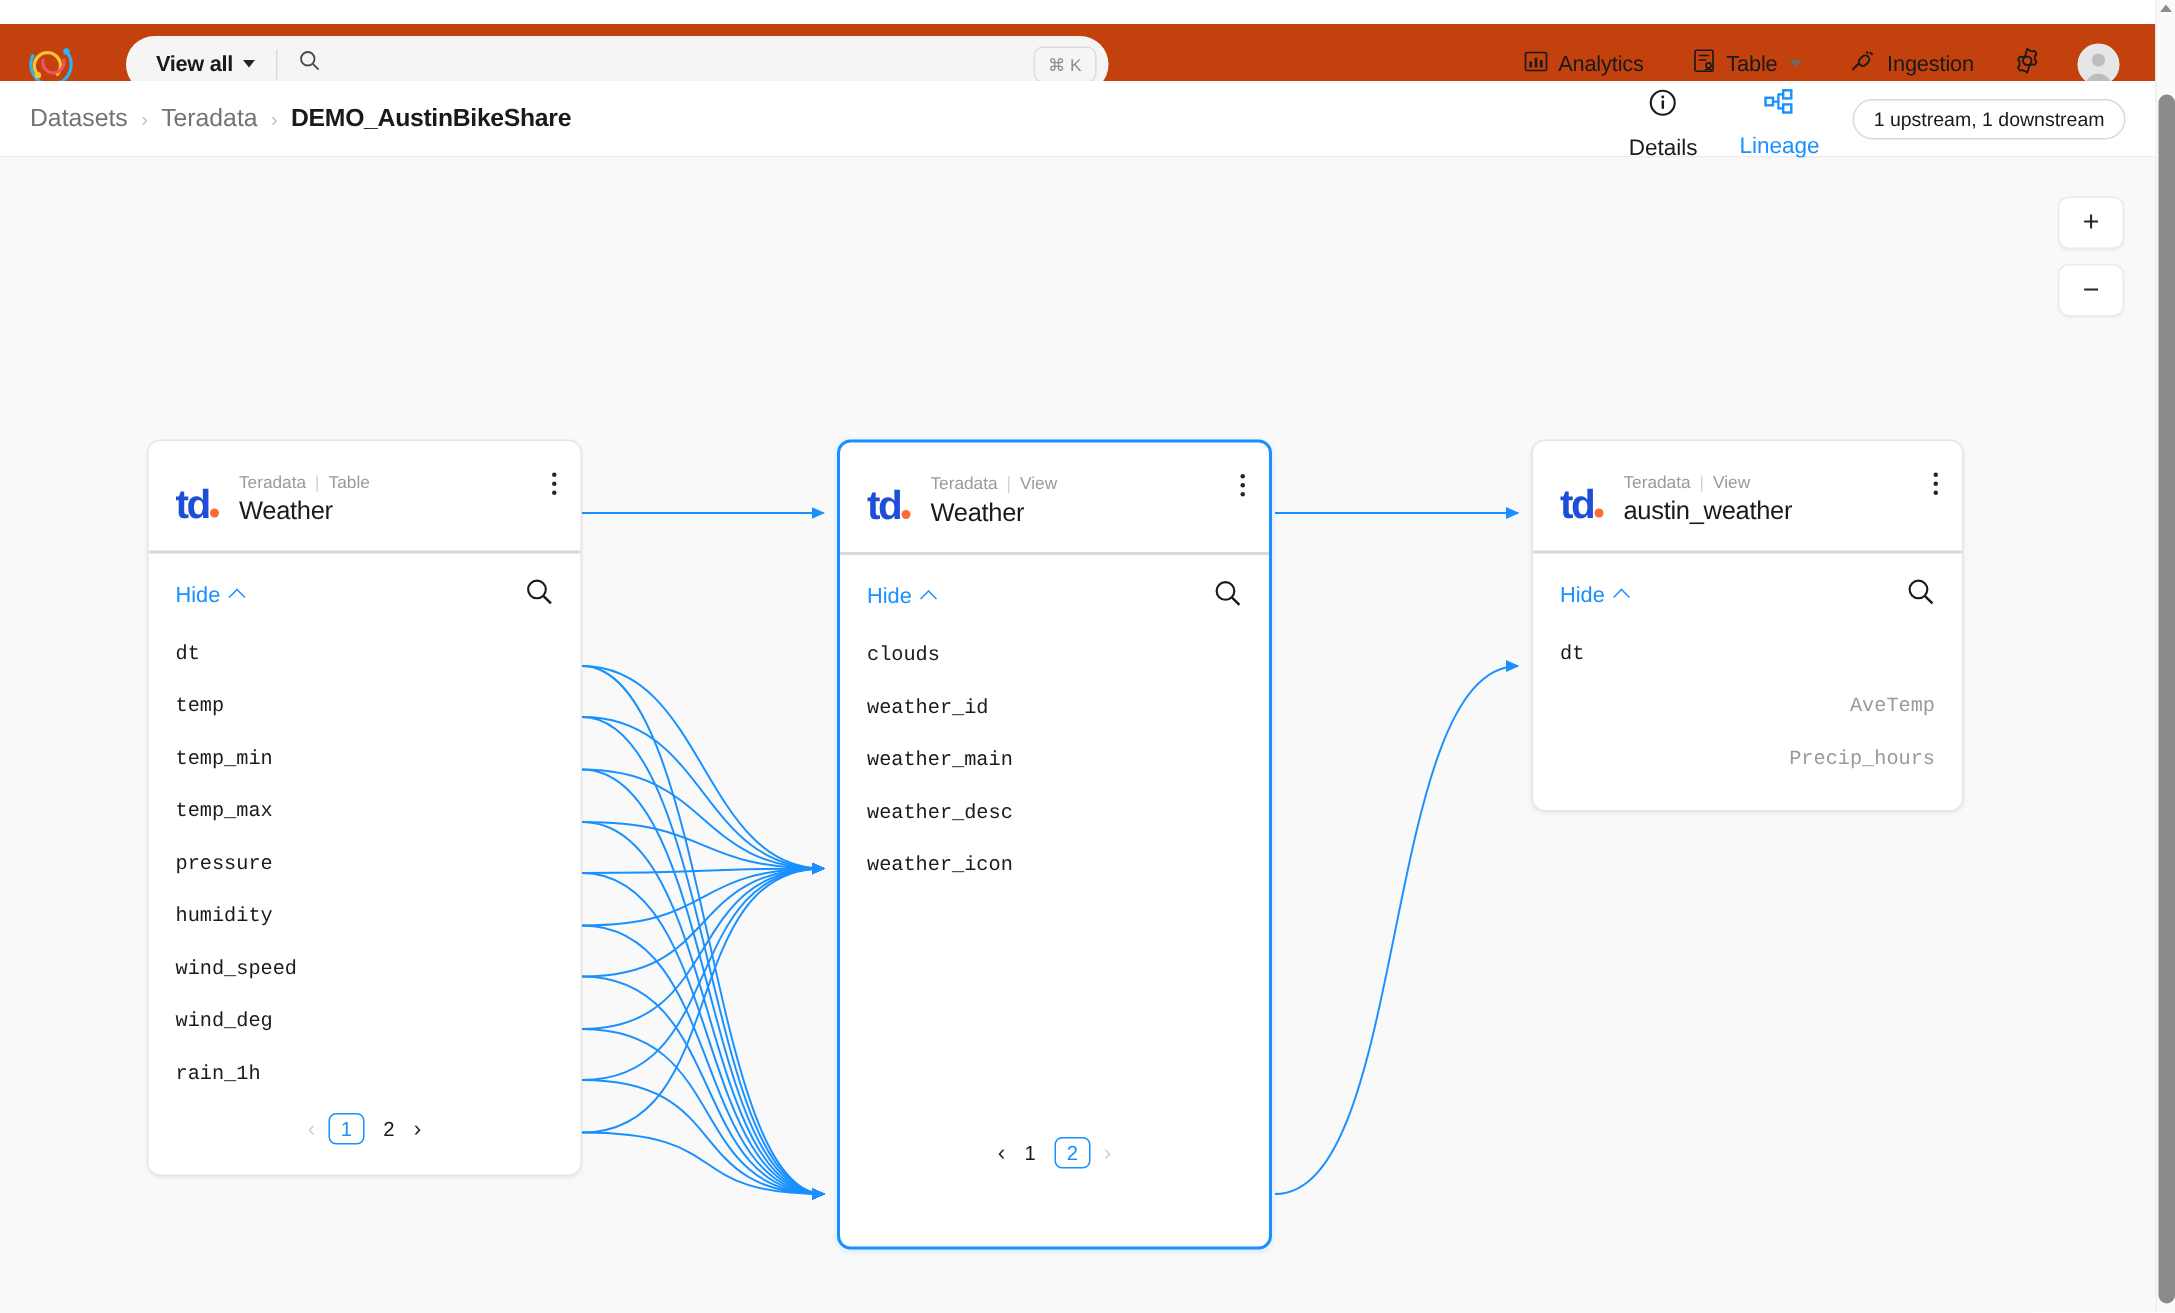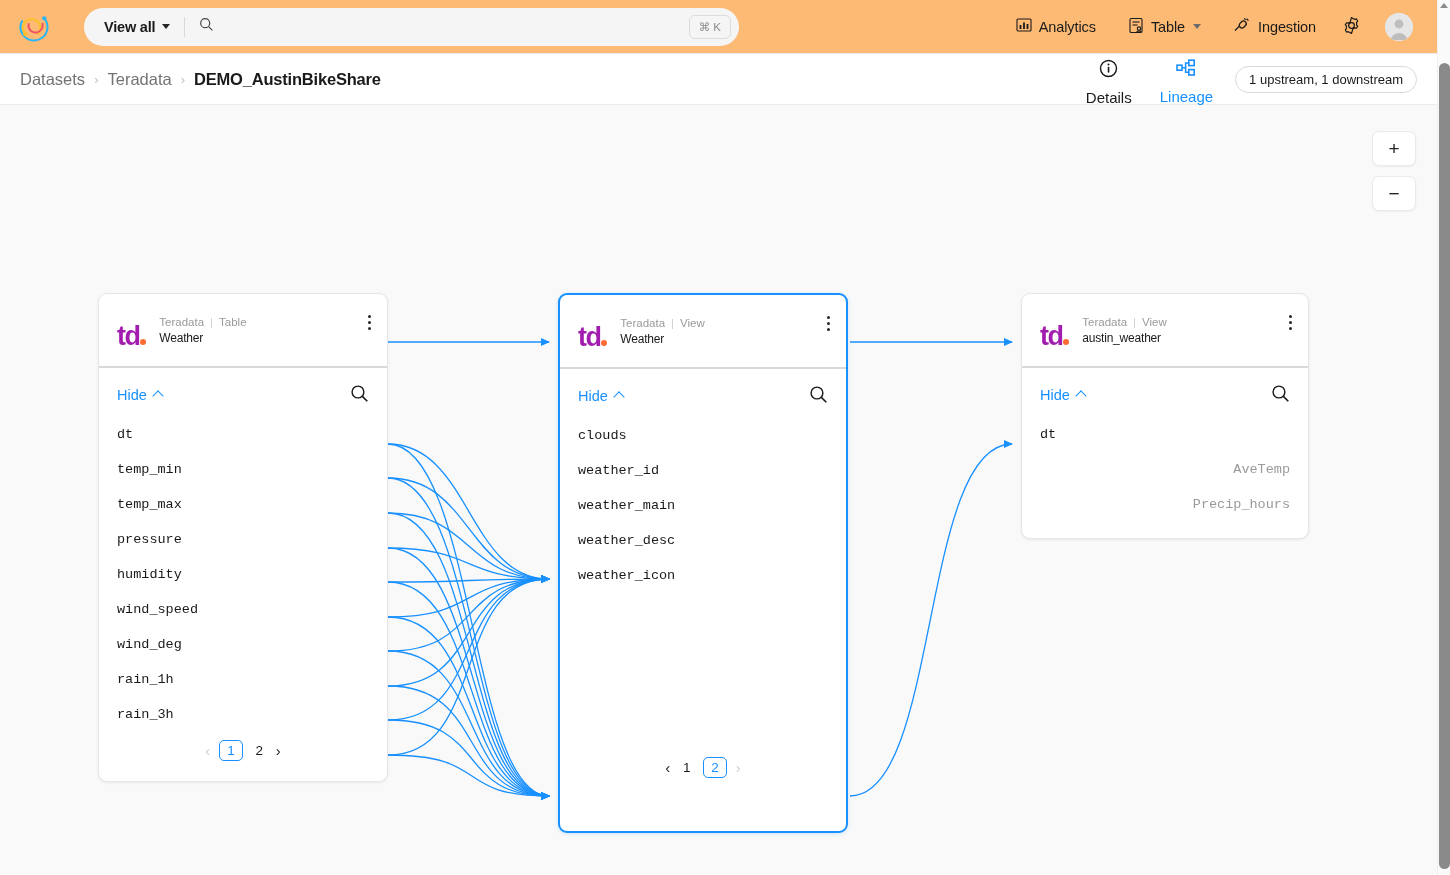--- a/index.html
+++ b/index.html
@@ -8,22 +8,22 @@
     width: 1450px; height: 875px;
     overflow: hidden;
     font-family: "Liberation Sans", sans-serif;
     background: #ffffff;
     color: #262626;
   }
   .app { position: relative; width: 1450px; height: 875px; }
 
   
   .topnav {
-    position: absolute; left: 0; top: 0; width: 1437px; height: 54px;
-    background: #fdba74; border-bottom: 1px solid #ececec;
+    position: absolute; left: 0; top: 16px; width: 1437px; height: 54px;
+    background: #c2410c; border-bottom: 1px solid #ececec;
     display: flex; align-items: center;
   }
   .logo { margin-left: 12px; width: 44px; height: 44px; display:flex; align-items:center; justify-content:center; }
 
   .searchwrap {
     margin-left: 28px;
     display: flex; align-items: center;
     background: #f5f5f5; border-radius: 24px;
     height: 38px; width: 655px; padding: 0 8px 0 0;
   }
@@ -95,25 +95,25 @@
 
   
   .node {
     position:absolute; background:#fff; border:1px solid #e6e6e6; border-radius:9px;
     box-shadow:0 1px 3px rgba(0,0,0,0.07);
   }
   .node.selected { border:2px solid #1890ff; box-shadow:0 1px 4px rgba(24,144,255,0.18); }
   .node-head { position:relative; padding:22px 18px 16px 18px; border-bottom:2px solid #d9d9d9; }
   .node.selected .node-head { border-bottom:2px solid #d9d9d9; }
   .head-row { display:flex; align-items:flex-start; gap:13px; }
-  .tdlogo { font-weight:800; font-size:27px; line-height:0.95; color:#a21caf; letter-spacing:-1.6px; padding-top:8px; position:relative; font-family:"Liberation Sans", sans-serif; }
+  .tdlogo { font-weight:800; font-size:27px; line-height:0.95; color:#1d4ed8; letter-spacing:-1.6px; padding-top:8px; position:relative; font-family:"Liberation Sans", sans-serif; }
   .tdlogo .dot { display:inline-block; width:6px;height:6px;border-radius:50%;background:#ff6b35; margin-left:1px; vertical-align:baseline; }
   .node-meta { font-size:11.5px; color:#9a9a9a; display:flex; align-items:center; gap:6px; }
   .node-meta .bar { color:#d0d0d0; }
-  .node-title { font-size:12px; color:#1a1a1a; margin-top:3px; letter-spacing:-0.2px; }
+  .node-title { font-size:17px; color:#1a1a1a; margin-top:3px; letter-spacing:-0.2px; }
   .kebab { position:absolute; right:14px; top:19px; display:flex; flex-direction:column; gap:3px; cursor:pointer; padding:2px; }
   .kebab i { width:3px;height:3px;border-radius:50%;background:#262626; display:block; }
 
   .node-body { padding: 16px 18px 6px 18px; }
   .body-row { display:flex; align-items:center; justify-content:space-between; margin-bottom:10px; }
   .hide-link { display:flex; align-items:center; gap:7px; color:#1890ff; font-size:14.5px; cursor:pointer; }
   .chev-up { display:inline-block; width:8px;height:8px; border-left:1.6px solid #1890ff; border-top:1.6px solid #1890ff; transform:rotate(45deg); margin-bottom:-2px; }
   .mag { cursor:pointer; }
 
   .cols { list-style:none; margin:0; padding:0; }
@@ -335,28 +335,28 @@
           </span>
           <span class="mag">
             <svg width="19" height="19" viewBox="0 0 20 20">
                 <circle cx="8.4" cy="8.4" r="6.2" fill="none" stroke="#1a1a1a" stroke-width="1.5"></circle>
                 <line x1="13" y1="13" x2="18.2" y2="18.2" stroke="#1a1a1a" stroke-width="1.7"></line>
               </svg>
           </span>
         </div>
         <ul class="cols">
           <li>dt</li>
+          <li>temp</li>
           <li>temp_min</li>
           <li>temp_max</li>
           <li>pressure</li>
           <li>humidity</li>
           <li>wind_speed</li>
           <li>wind_deg</li>
           <li>rain_1h</li>
-          <li>rain_3h</li>
         </ul>
         <div class="pager">
           <span class="pgarrow disabled">‹</span>
           <span class="pg active">1</span>
           <span class="pg">2</span>
           <span class="pgarrow">›</span>
         </div>
       </div>
     </div>
 

